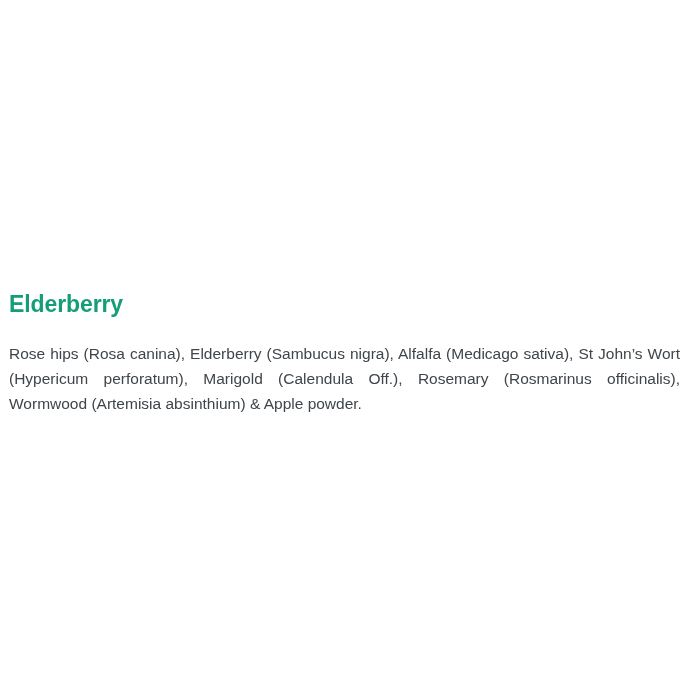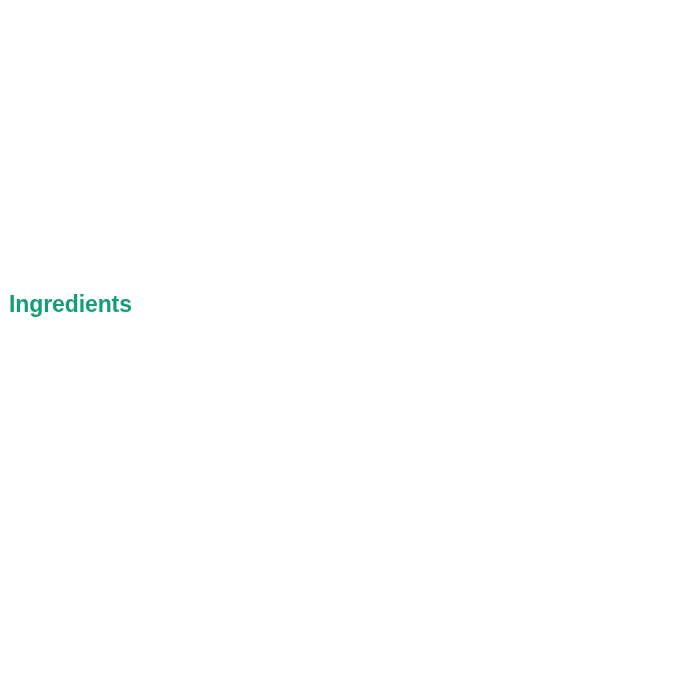--- a/index.html
+++ b/index.html
@@ -31,14 +31,15 @@
     line-height: 25px;
     letter-spacing: 0;
     color: #3f454a;
     text-align: justify;
   }
 </style>
 </head>
 <body>
 
 <main class="ingredients-section">
-  <h2 class="section-heading">Ingredients</h2>
+  <h2 class="section-heading">Elderberry</h2>
+  <p class="ingredients-text">Rose hips (Rosa canina), Elderberry (Sambucus nigra), Alfalfa (Medicago sativa), St John’s Wort (Hypericum perforatum), Marigold (Calendula Off.), Rosemary (Rosmarinus officinalis), Wormwood (Artemisia absinthium) &amp; Apple powder.</p>
 </main>
 
 </body></html>

